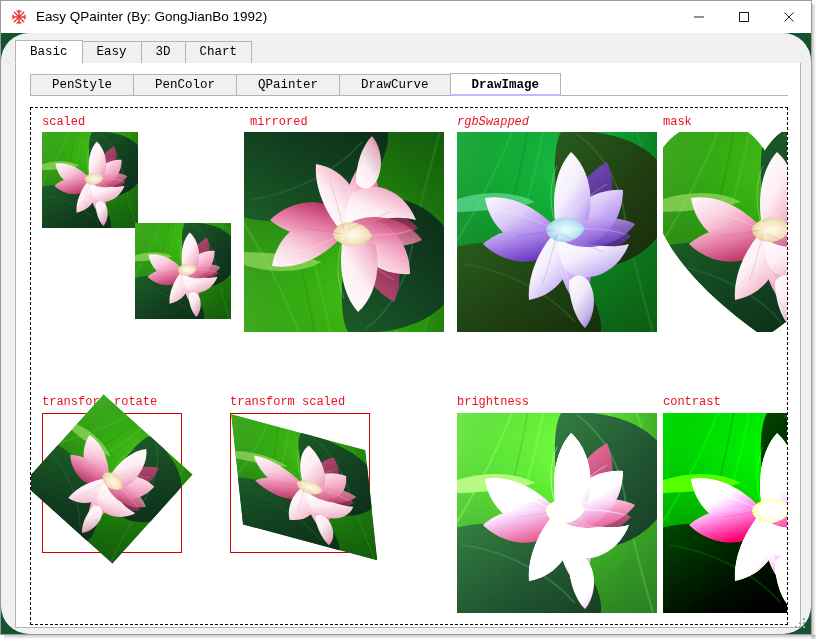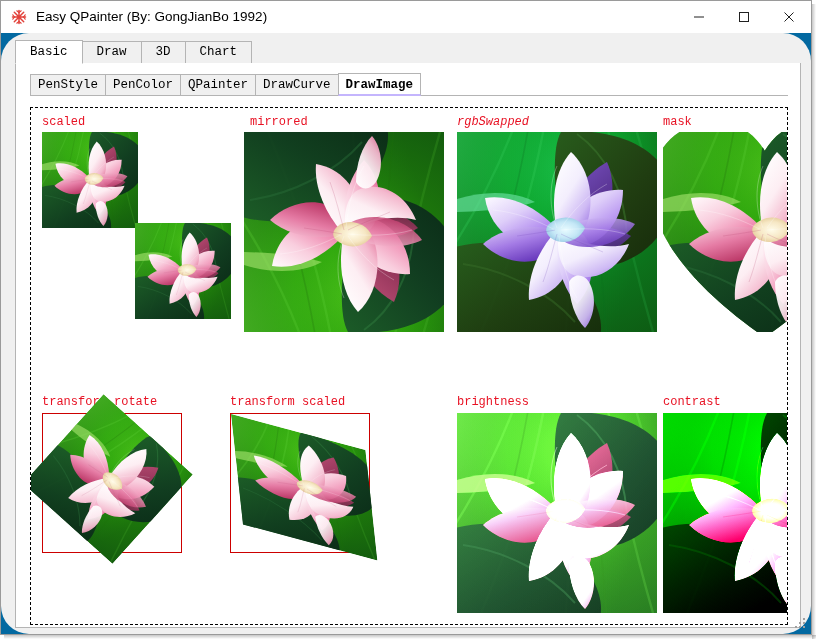--- a/index.html
+++ b/index.html
@@ -10,21 +10,21 @@
     width: 816px; height: 639px;
     font-family: "Liberation Sans", sans-serif;
     overflow: hidden;
   }
 
   
   #window {
     position: absolute;
     left: 0; top: 0;
     width: 812px; height: 635px;
-    background: #0369a1;
+    background: #14532d;
     border: 1px solid #9a9a9a;
     box-sizing: border-box;
     display: flex;
     flex-direction: column;
   }
   #window-shadow-r {
     position: absolute; left: 812px; top: 4px;
     width: 4px; height: 635px;
     background: linear-gradient(to right, rgba(0,0,0,0.22), rgba(0,0,0,0.0));
   }
@@ -131,21 +131,21 @@
     align-items: flex-end;
     border-bottom: 1px solid #b4b4b4;
     box-sizing: border-box;
   }
   .tab-sub {
     font-family: "Liberation Mono", monospace;
     font-size: 12.5px;
     color: #000;
     height: 21px;
     line-height: 20px;
-    padding: 0 7px;
+    padding: 0 21px;
     background: #f0f0f0;
     border: 1px solid #b4b4b4;
     border-bottom: none;
     box-sizing: border-box;
     margin-right: -1px;
     white-space: nowrap;
   }
   .tab-sub.selected {
     background: #ffffff;
     height: 23px;
@@ -369,21 +369,21 @@
           <line x1="10.5" y1="1.5" x2="1.5" y2="10.5" stroke="#202020" stroke-width="1"></line>
         </svg>
       </div>
     </div>
   </div>
 
   <div id="client">
 
     <div id="tabbar-main">
       <div class="tab-main selected">Basic</div>
-      <div class="tab-main">Draw</div>
+      <div class="tab-main">Easy</div>
       <div class="tab-main">3D</div>
       <div class="tab-main">Chart</div>
     </div>
 
     <div id="basic-page">
 
       <div id="tabbar-sub">
         <div class="tab-sub">PenStyle</div>
         <div class="tab-sub">PenColor</div>
         <div class="tab-sub">QPainter</div>

